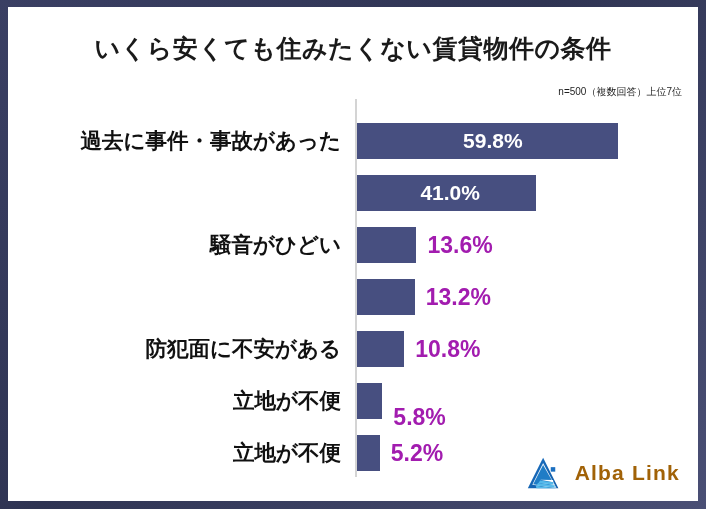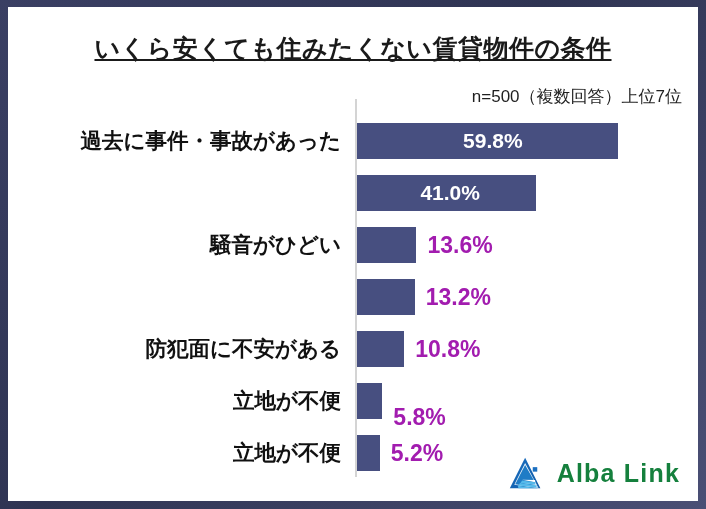--- a/index.html
+++ b/index.html
@@ -38,28 +38,27 @@
     position: absolute;
     left: 0;
     top: 25px;
     width: 690px;
     text-align: center;
     font-size: 25px;
     font-weight: bold;
     color: #1a1a1a;
     letter-spacing: 0.5px;
     white-space: nowrap;
-    text-decoration: underline;
   }
 
   #chart-subtitle {
     position: absolute;
     right: 16px;
     top: 78px;
-    font-size: 17px;
+    font-size: 10px;
     color: #1f1f1f;
     white-space: nowrap;
   }
 
   
   #plot-area {
     position: absolute;
     left: 0;
     top: 92px;
     width: 690px;
@@ -131,23 +130,23 @@
     display: flex;
     align-items: center;
     gap: 11px;
   }
   #logo-mark {
     width: 40px;
     height: 36px;
     display: block;
   }
   #logo-text {
-    font-size: 25px;
-    font-weight: bold;
-    color: #15803d;
+    font-size: 21px;
+    font-weight: bold;
+    color: #a16207;
     letter-spacing: 1.2px;
     white-space: nowrap;
   }
 </style>
 </head>
 <body>
 
 <div id="frame">
   <div id="canvas">
 

